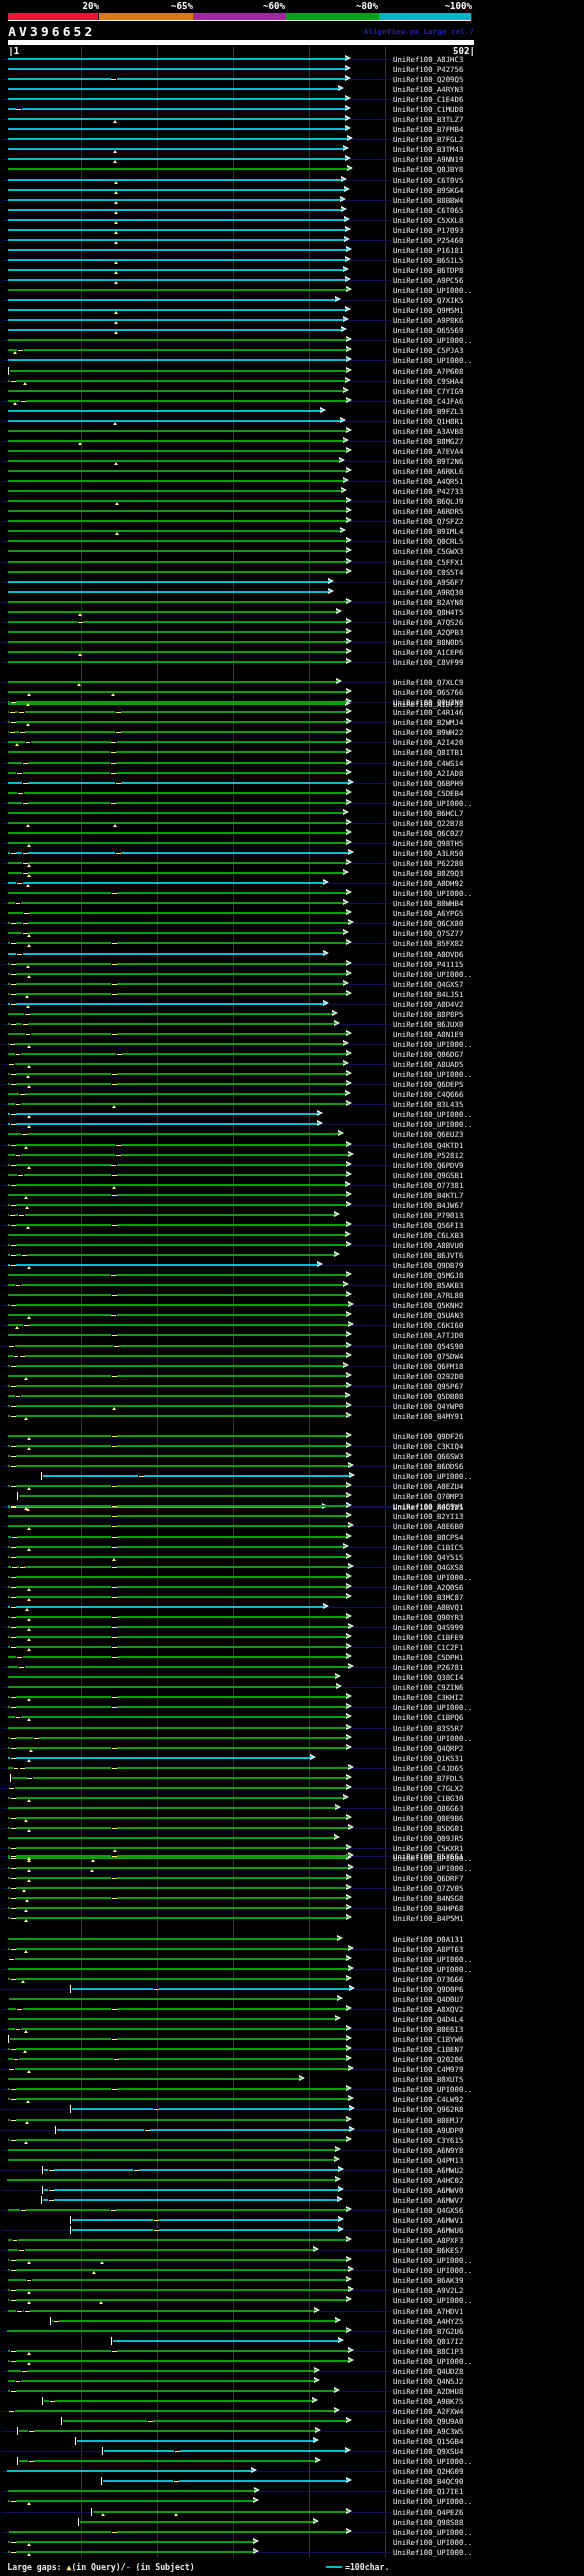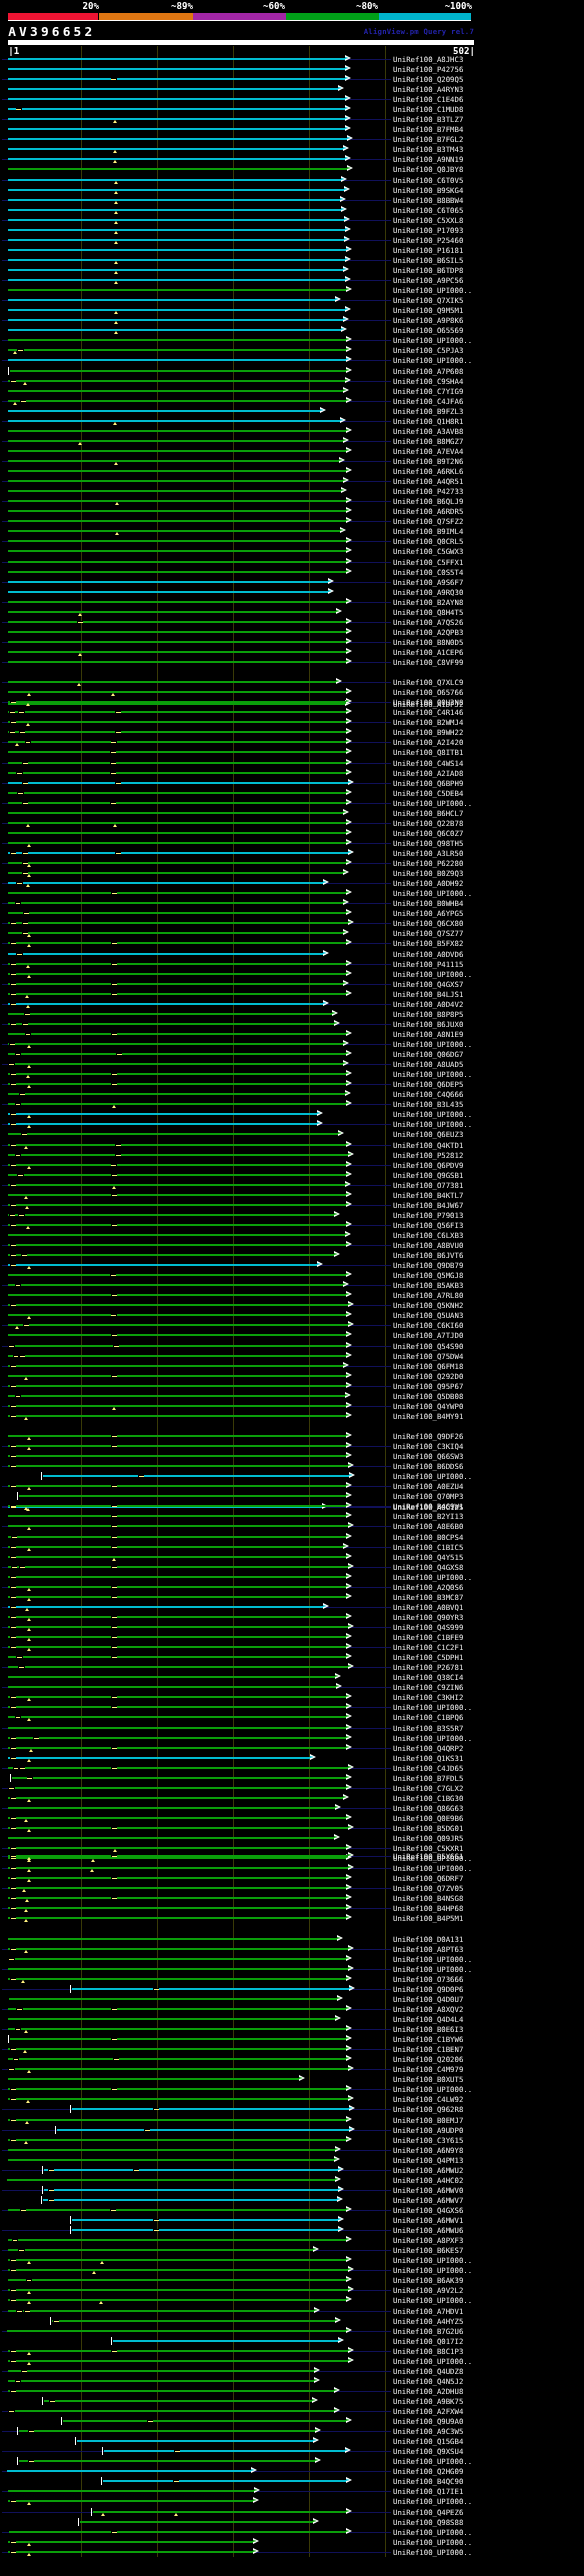--- a/index.html
+++ b/index.html
@@ -42,34 +42,34 @@
   #legend-text{position:absolute;left:345px;top:1.8px;}
   .yel{color:#fff27e;} .cyn{color:#00bcd0;}
 </style>
 </head>
 <body>
 
 <div id="screen">
 
   <div>
     <span class="pct" style="left:35px;">20%</span>
-    <span class="pct" style="left:129px;">~89%</span>
+    <span class="pct" style="left:129px;">~65%</span>
     <span class="pct" style="left:221px;">~60%</span>
     <span class="pct" style="left:314px;">~80%</span>
     <span class="pct" style="left:408px;">~100%</span>
     <div class="seg" style="left:8.2px;width:90px;background:#ee1433;"></div>
     <div class="seg" style="left:99px;width:94px;background:#de7612;"></div>
     <div class="seg" style="left:193px;width:93px;background:#a226a6;"></div>
     <div class="seg" style="left:286px;width:93px;background:#00a018;"></div>
     <div class="seg" style="left:379px;width:92px;background:#00b4cc;"></div>
     <div id="scale-underline"></div>
   </div>
 
   <div id="query-id">AV396652</div>
-  <div id="app-title">AlignView.pm Query rel.7</div>
+  <div id="app-title">AlignView.pm Large rel.7</div>
 
   <div id="ruler"></div>
   <div id="ruler-start">|1</div>
   <div id="ruler-end">502|</div>
 
   <div id="plot">
       <div class="grid" style="left: 81px;"></div>
       <div class="grid" style="left: 157px;"></div>
       <div class="grid" style="left: 233px;"></div>
       <div class="grid" style="left: 309px;"></div>
@@ -2281,15 +2281,20 @@
         <div class="bar" style="left: 8.2px; width: 246px; background: rgb(10, 158, 10);"></div>
         <div class="aro" style="left: 253px;"></div>
         <div class="ari" style="left: 253px; border-left-color: rgb(10, 158, 10);"></div>
         <div class="tri" style="left: 26.5px;"></div>
         <div class="dgapb" style="left: 10px;"></div>
         <div class="dgapy" style="left: 11px;"></div>
         <div class="hit-label">UniRef100_UPI000..</div>
       </div>
     </div>
 
+  <div id="footer">
+    <span class="fl"><span>Large gaps: </span><span class="yel">▲</span><span>(in Query)/</span><span class="cyn">-</span><span> (in Subject)</span></span>
+    <span id="legend-line"></span>
+    <span id="legend-text">=100char.</span>
+  </div>
 
 </div>
 
 
 </body></html>

